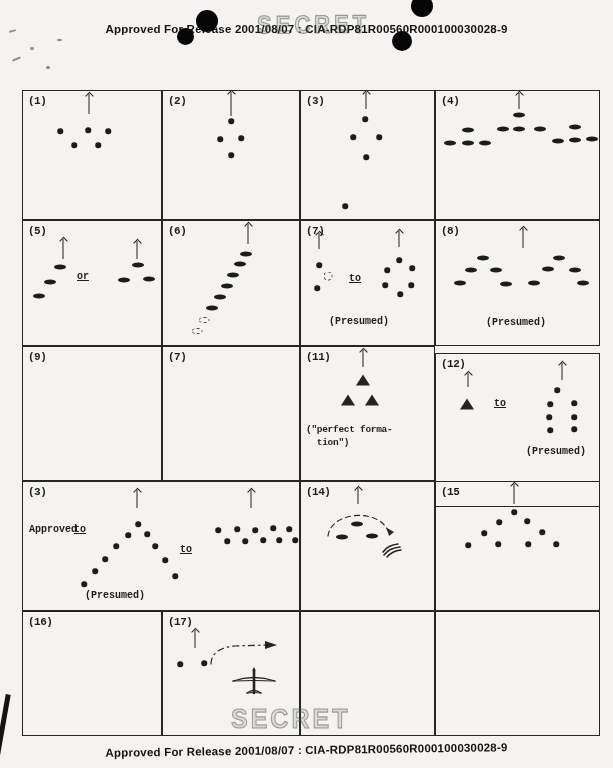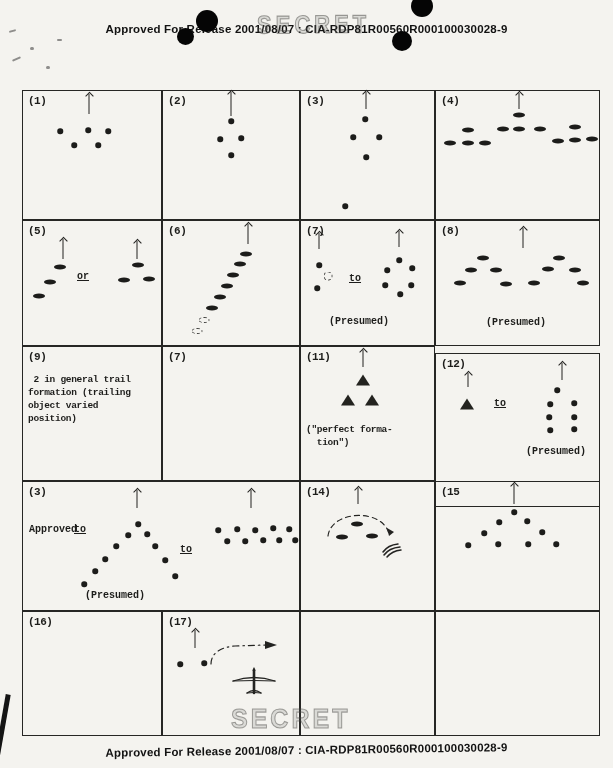--- a/index.html
+++ b/index.html
@@ -212,24 +212,20 @@
           <div class="oval" style="left: 139px; top: 49px;"></div>
           <div class="oval" style="left: 24px; top: 62px;"></div>
           <div class="oval" style="left: 70px; top: 63px;"></div>
           <div class="oval" style="left: 98px; top: 62px;"></div>
           <div class="oval" style="left: 147px; top: 62px;"></div>
           <span class="glabel" style="left: 50px; top: 96px;">(Presumed)</span>
         </div>
     </div>
     <div class="cell c9">
       <span class="clabel">(9)</span>
-      <div class="caption"> 2 in general trail
-formation (trailing
-object varied
-position)</div>
       <div class="gfx"></div>
     </div>
     <div class="cell c10">
       <span class="clabel">(7)</span>
       <div class="gfx"></div>
     </div>
     <div class="cell c11">
       <span class="clabel">(11)</span>
       <div class="caption">("perfect forma-
   tion")</div>

